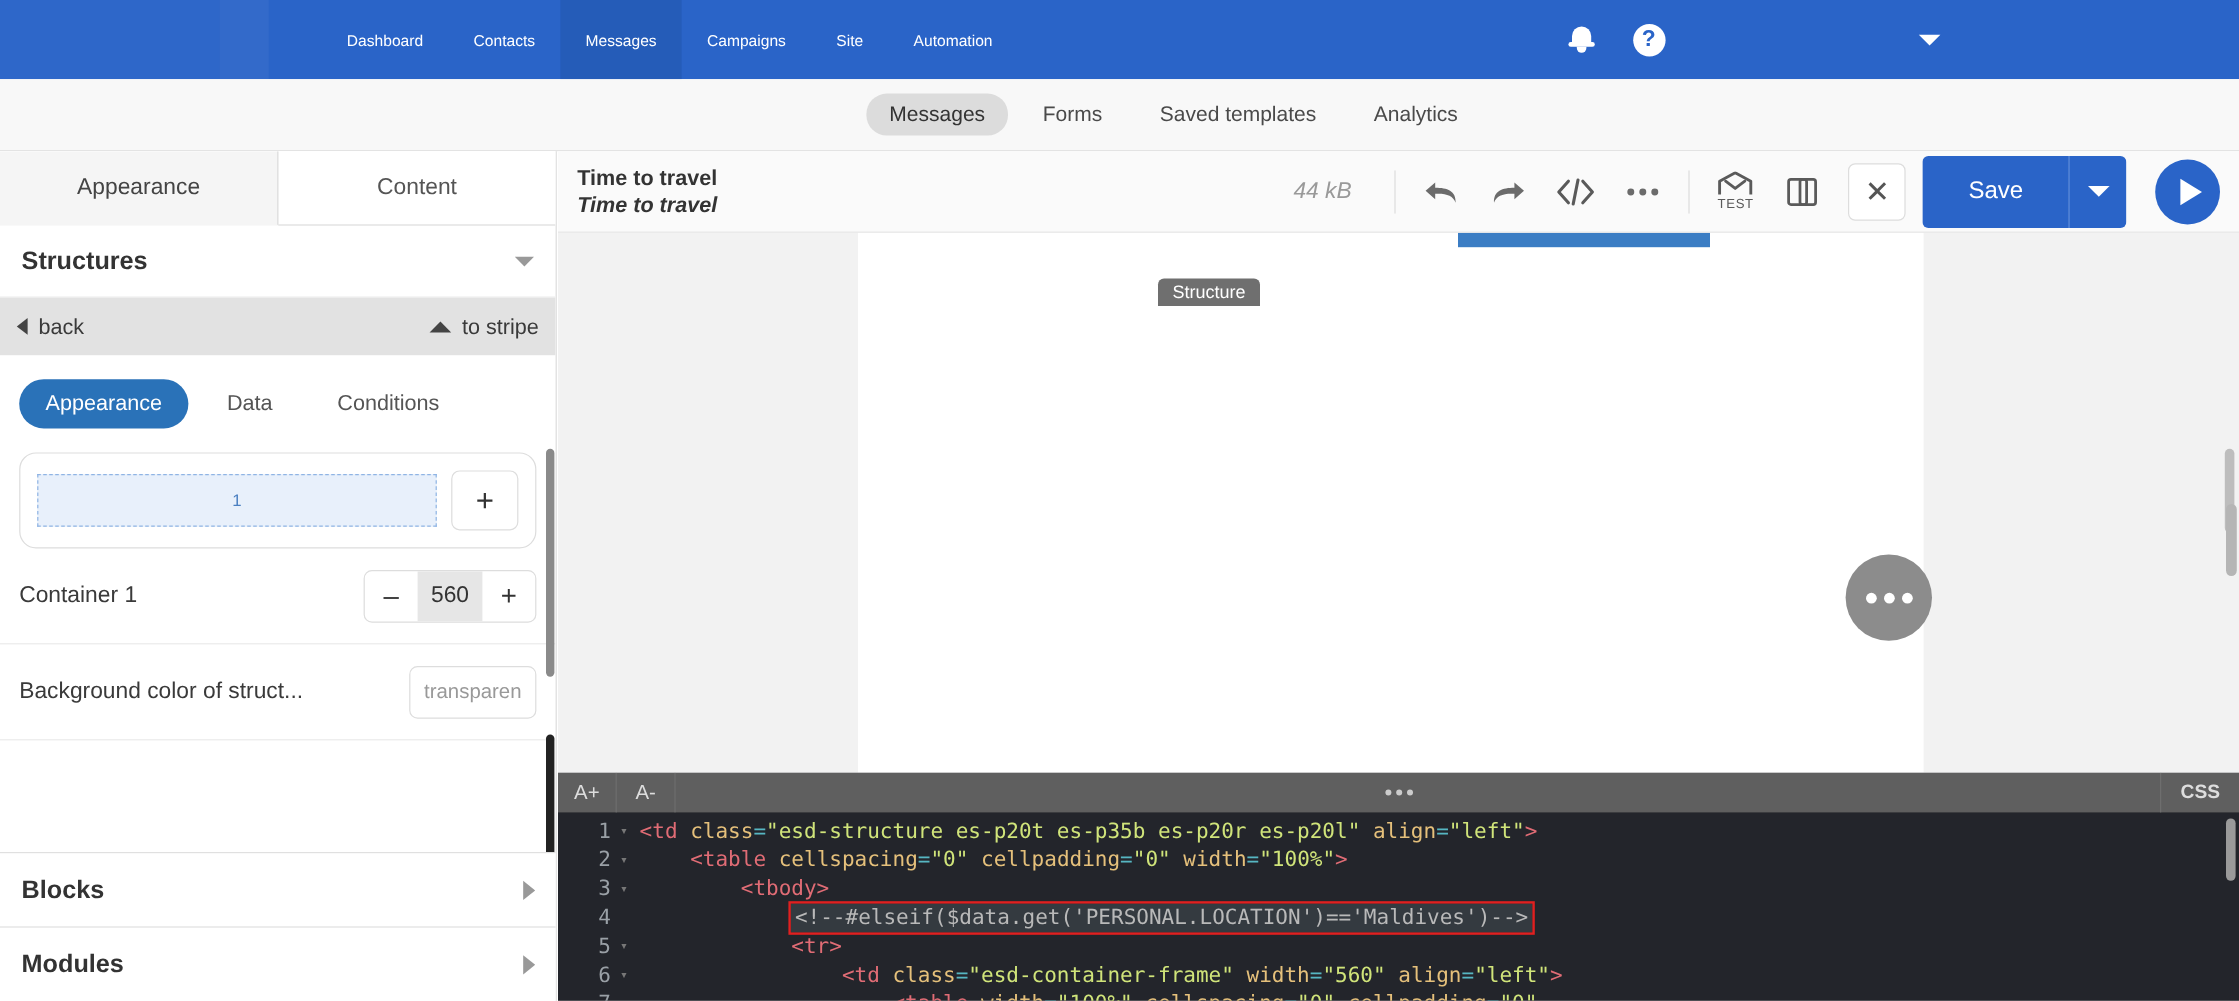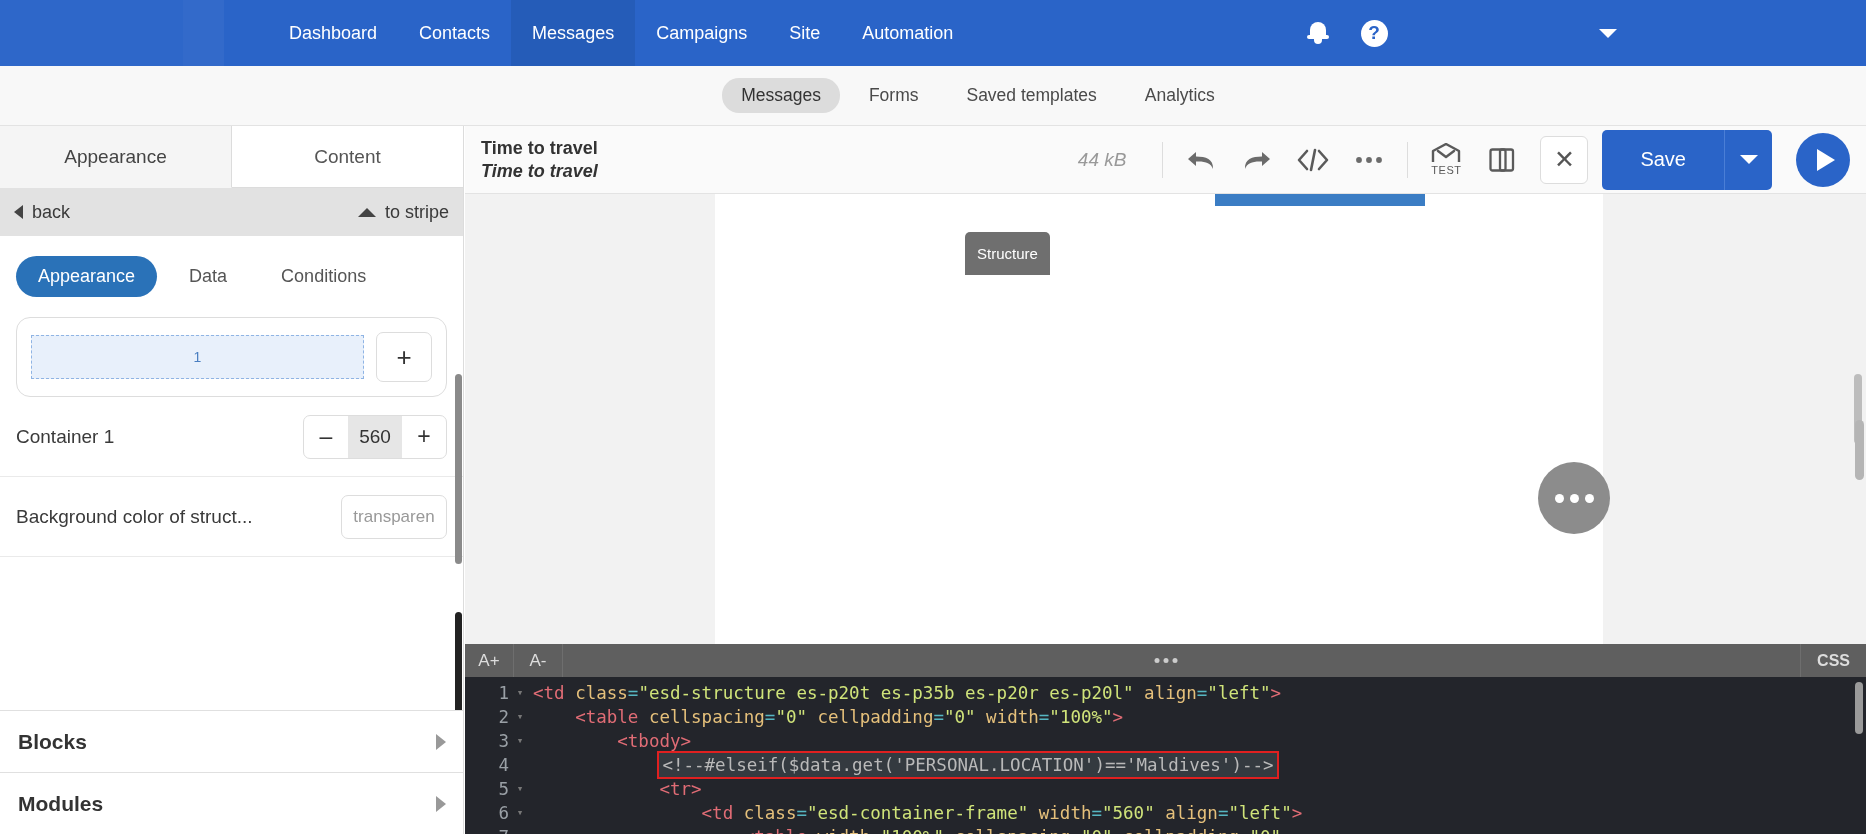--- a/index.html
+++ b/index.html
@@ -8,21 +8,21 @@
 
   
   .topnav { position:absolute; left:0; top:0; width:1866px; height:66px;
     background:#2a64c8; display:flex; align-items:center; }
   .topnav .logo-box { position:absolute; left:183px; top:0; width:41px; height:66px;
     background:rgba(255,255,255,0.045); }
   .topnav .logo-box2 { position:absolute; left:0px; top:0; width:183px; height:66px;
     background:rgba(255,255,255,0.02); }
   .nav-items { position:absolute; left:268px; top:0; height:66px; display:flex; align-items:stretch; }
   .nav-item { display:flex; align-items:center; padding:0 21px; color:#fff;
-    font-size:18px; cursor:pointer; white-space:nowrap; }
+    font-size:13px; cursor:pointer; white-space:nowrap; }
   .nav-item.active { background:#255cb8; }
   .nav-icon { width:56px; height:66px; display:flex; align-items:center; justify-content:center;
     color:#fff; cursor:pointer; }
   .bell { width:22px; height:24px; position:relative; }
   .bell::before { content:""; position:absolute; left:3px; top:1px; width:16px; height:16px;
     background:#fff; border-radius:8px 8px 2px 2px; }
   .bell::after { content:""; position:absolute; left:0px; top:14px; width:22px; height:4px;
     background:#fff; border-radius:2px; }
   .bell-clap { position:absolute; left:7px; top:18px; width:8px; height:5px; background:#fff;
     border-radius:0 0 5px 5px; }
@@ -119,21 +119,21 @@
     display:flex; align-items:center; justify-content:center; cursor:pointer; }
   .tri { width:0;height:0;border-top:11px solid transparent;border-bottom:11px solid transparent;
     border-left:18px solid #fff; margin-left:5px;}
 
   
   .canvas { position:absolute; left:465px; top:194px; width:1401px; height:450px;
     background:#f2f2f2; overflow:hidden; }
   .mail { position:absolute; left:250px; top:0px; width:888px; background:#fff; min-height:460px; }
   .blue-bar { position:absolute; left:500px; top:0px; width:210px; height:12px; background:#3b7dc4;}
   .struct-tag { position:absolute; left:250px; top:38px; background:#6f6f6f; color:#fff;
-    font-size:15px; padding:13px 12px; border-radius:5px 5px 0 0; z-index:3;}
+    font-size:15px; padding:3px 12px; border-radius:5px 5px 0 0; z-index:3;}
   .struct-box { position:absolute; left:250px; top:62px; width:888px; height:380px;
     border:2px solid #6f6f6f; background:#fff; z-index:2;}
   .photo { position:absolute; left:345px; top:22px; width:400px; height:250px; overflow:hidden;
     background:linear-gradient(#1a6fb5 0%, #3e9ed4 38%, #6fc6e0 52%, #49b6cf 62%, #2f8fb8 100%); }
   .ph-sky { position:absolute; inset:0; background:linear-gradient(#11609f 0%,#2f8cc4 35%,#7cc9e2 55%, #38a8c8 60%, #1f7fae 100%); }
   .ph-sea { position:absolute; left:0; bottom:0; width:100%; height:46%;
     background:linear-gradient(#5ec9cf 0%, #3fb4c4 45%, #2390b4 100%); }
   .ph-roof { position:absolute; left:98px; top:72px; width:0; height:0;
     border-left:108px solid transparent; border-right:108px solid transparent;
     border-bottom:82px solid #8d8a6a; }
@@ -226,20 +226,24 @@
     <div class="sub-item">Analytics</div>
   </div>
 </div>
 
 <div class="sidebar">
   <div class="sb-tabs">
     <div class="sb-tab active">Appearance</div>
     <div class="sb-tab">Content</div>
   </div>
 
+  <div class="sb-section">
+    <div class="t">Structures</div>
+    <div class="chev-sm"></div>
+  </div>
 
   <div class="crumb">
     <div class="l">
       <div class="arr-l"></div>
       <span>back</span>
     </div>
     <div class="r">
       <div class="arr-u"></div>
       <span>to stripe</span>
     </div>

